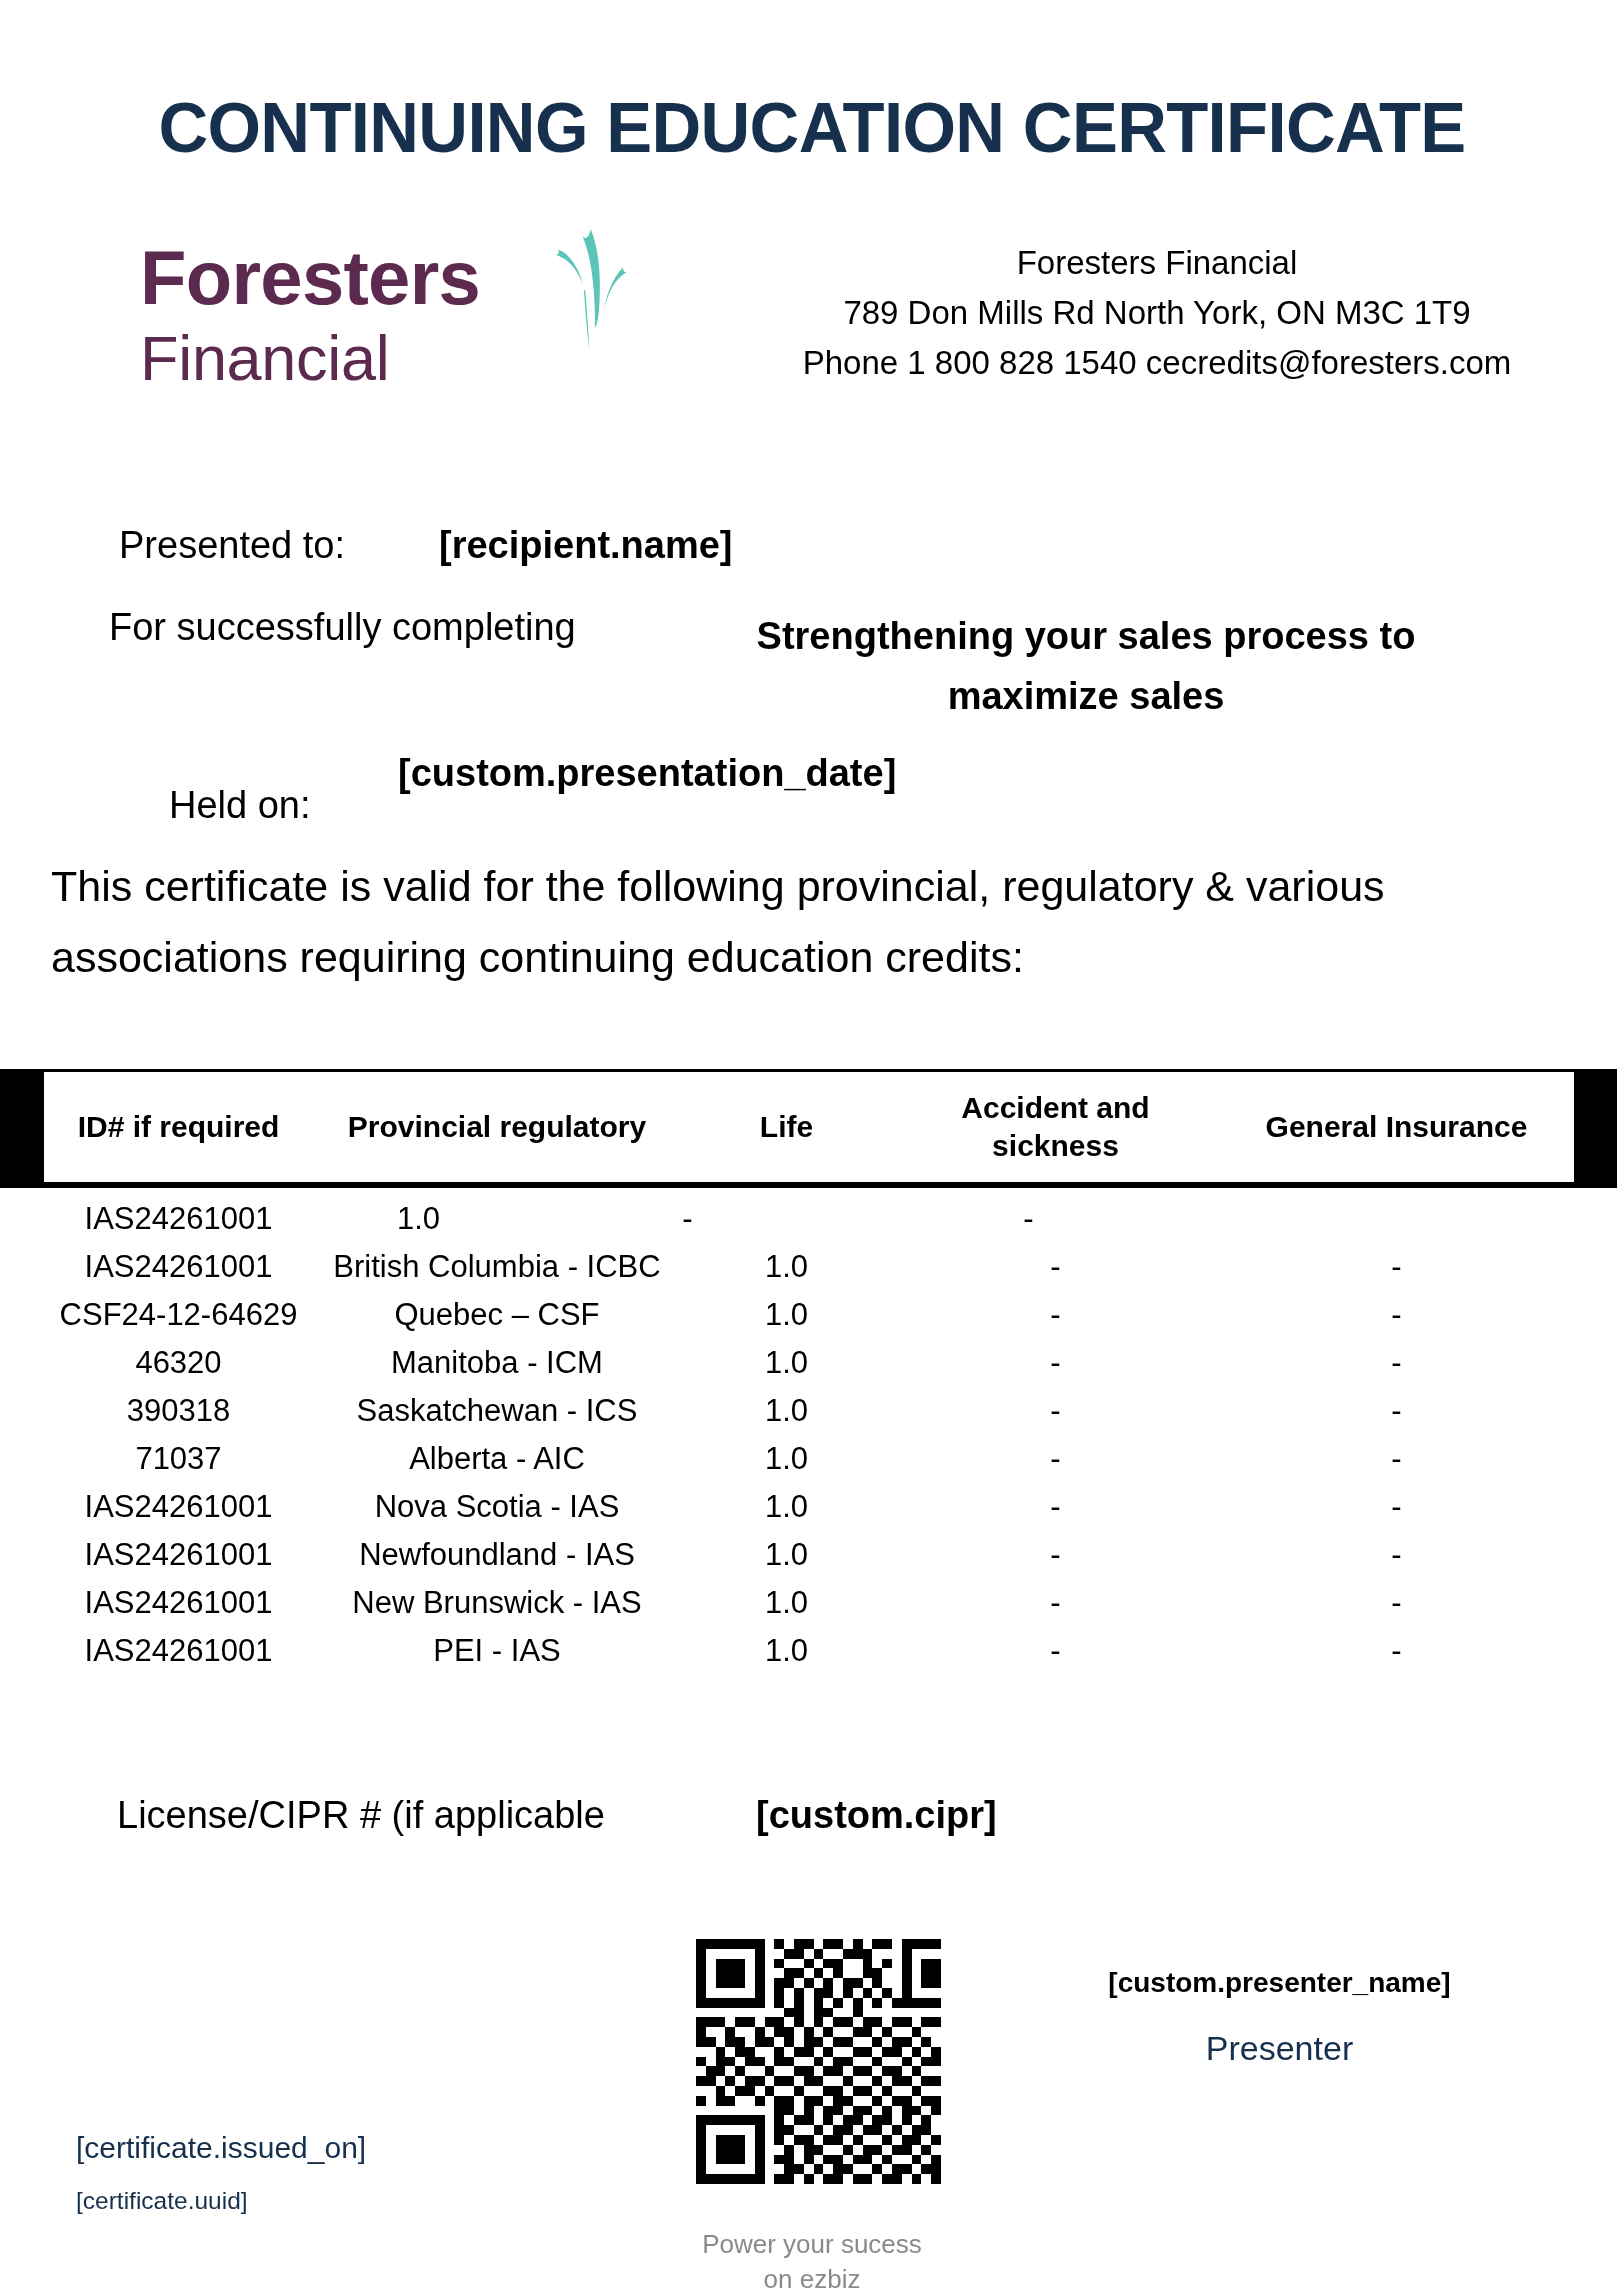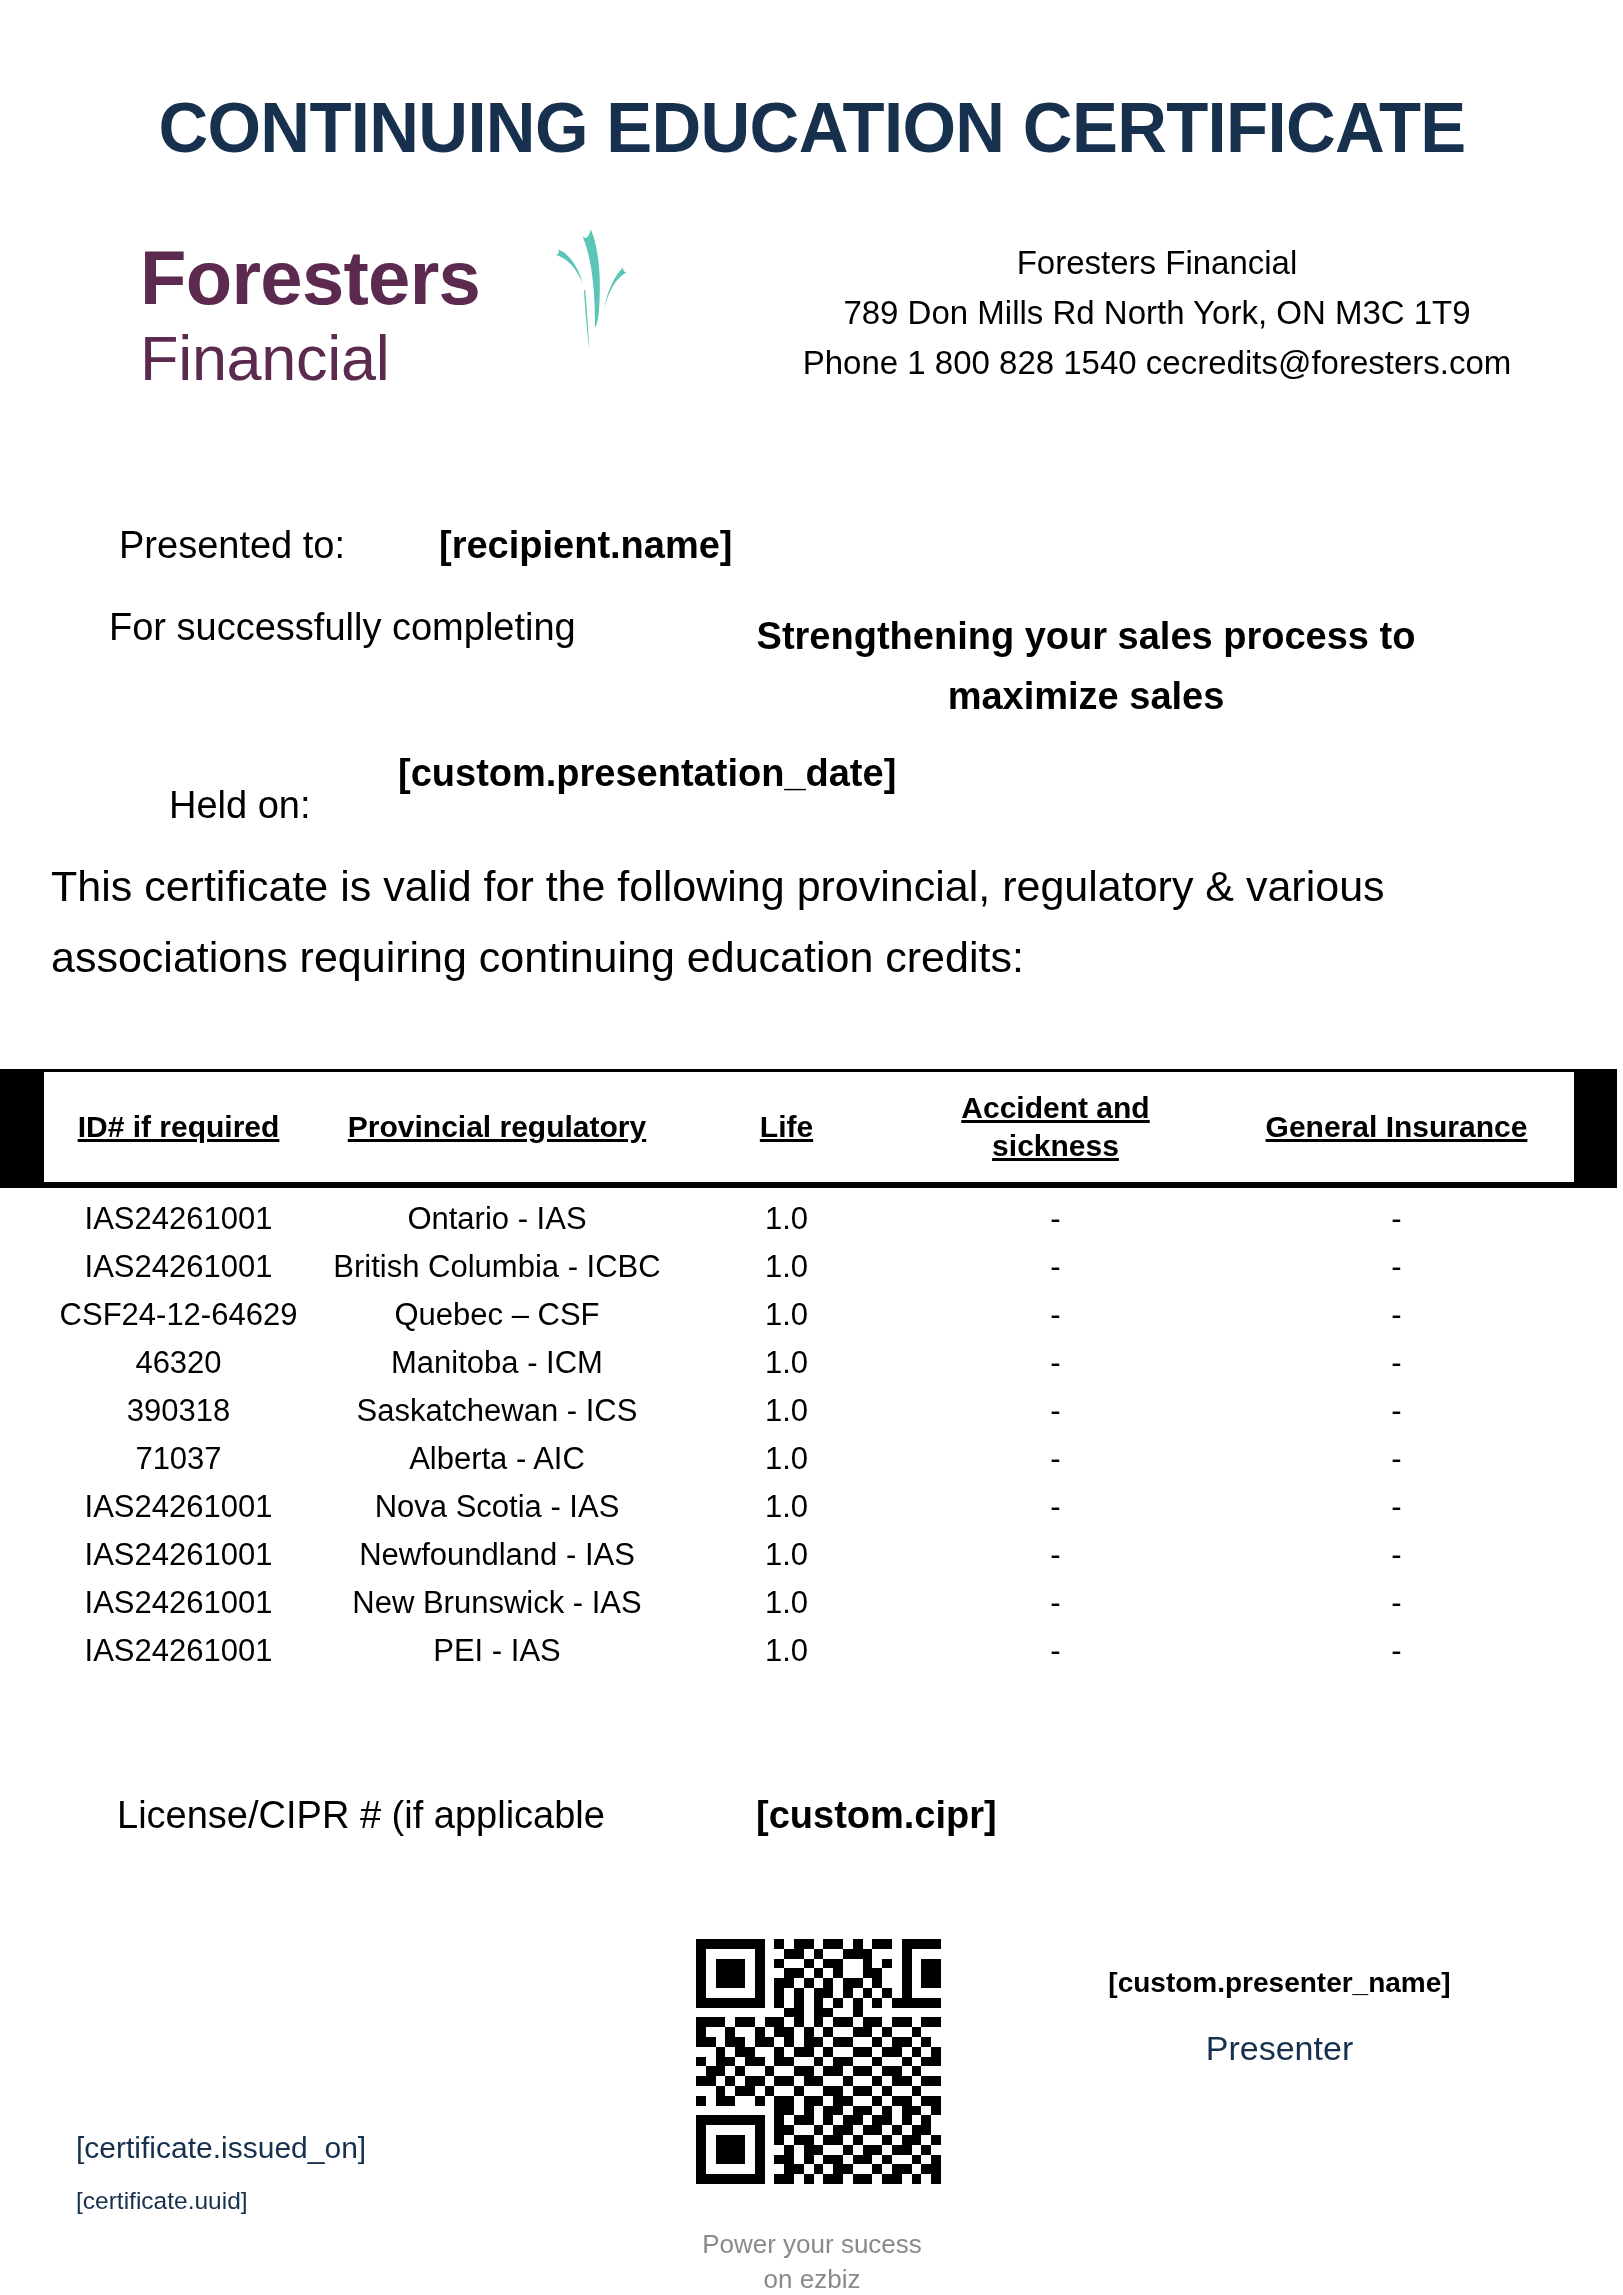--- a/index.html
+++ b/index.html
@@ -180,21 +180,20 @@
   }
   .hdr-inner {
     position: absolute;
     top: 2.7px;
     left: 44px;
     width: 1530px;
     height: 114px;
     background: #ffffff;
     border-bottom: 4.8px solid #000000;
     box-sizing: border-box;
-    text-decoration: underline;
   }
   .hdr-row {
     display: flex;
     width: 100%;
     height: 100%;
     align-items: center;
   }
   .hdr-cell {
     font-size: 30px;
     font-weight: bold;
@@ -362,21 +361,20 @@
         <div class="hdr-cell c0">ID# if required</div>
         <div class="hdr-cell c1">Provincial regulatory</div>
         <div class="hdr-cell c2">Life</div>
         <div class="hdr-cell c3">Accident and sickness</div>
         <div class="hdr-cell c4">General Insurance</div>
       </div>
   </div>
   <div class="body-rows" id="body-rows">
       <div class="body-row">
         <div class="body-cell c0">IAS24261001</div>
-        <div class="body-cell c1">Ontario - IAS</div>
         <div class="body-cell c2">1.0</div>
         <div class="body-cell c3">-</div>
         <div class="body-cell c4">-</div>
       </div>
       <div class="body-row">
         <div class="body-cell c0">IAS24261001</div>
         <div class="body-cell c1">British Columbia - ICBC</div>
         <div class="body-cell c2">1.0</div>
         <div class="body-cell c3">-</div>
         <div class="body-cell c4">-</div>

